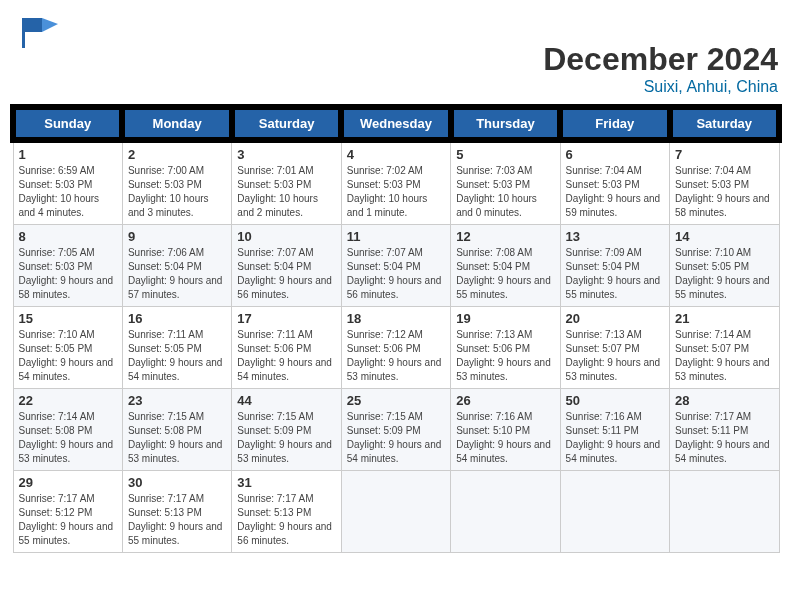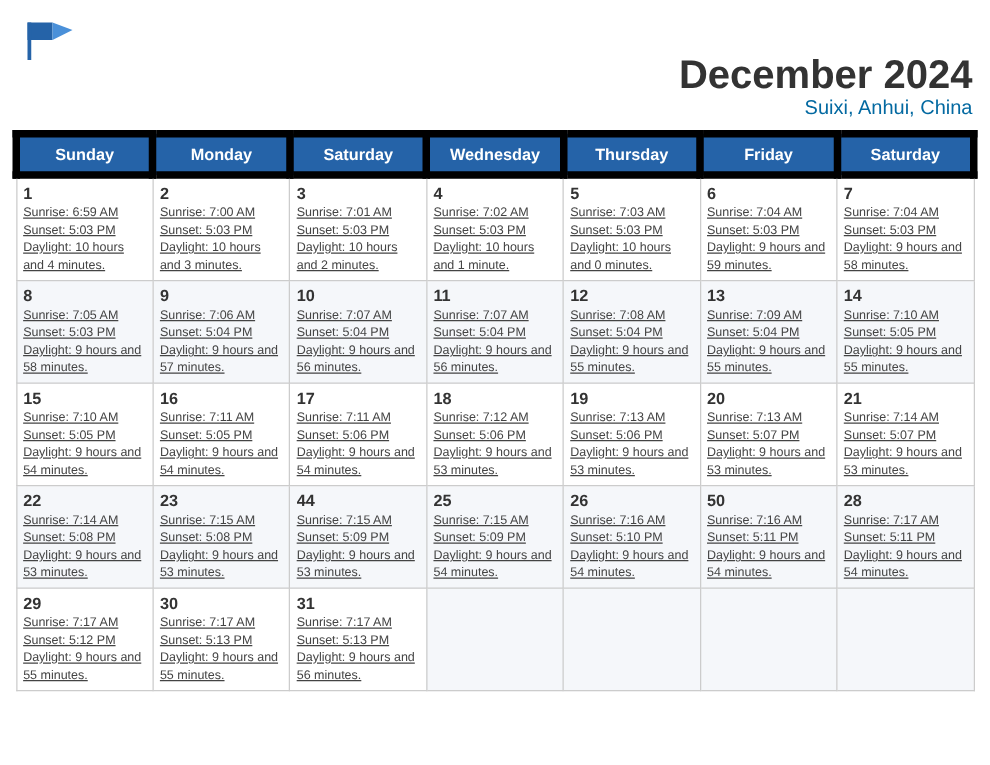--- a/index.html
+++ b/index.html
@@ -60,21 +60,20 @@
       font-size: 13px;
       font-weight: bold;
       color: #333;
       display: block;
       margin-bottom: 2px;
     }
     .day-info {
       font-size: 10px;
       line-height: 1.4;
       color: #444;
-      text-decoration: underline;
     }
     .empty-cell {
       background: #f5f7fa !important;
     }
     .logo-container {
       display: flex;
       align-items: center;
       gap: 2px;
     }
     .logo-words {

